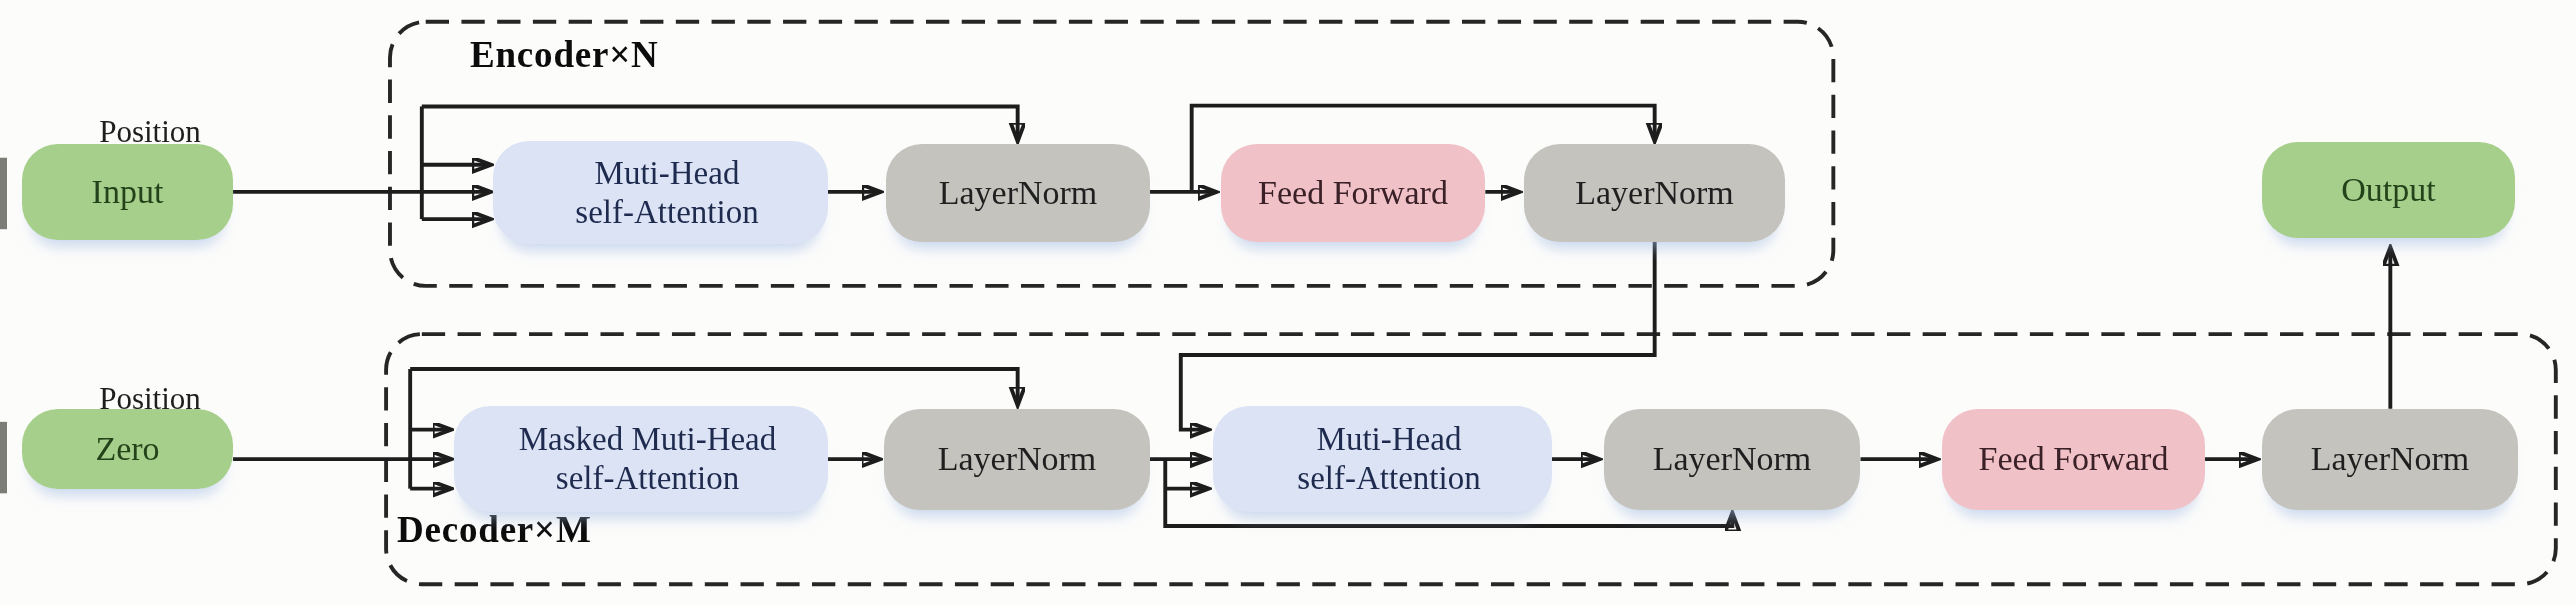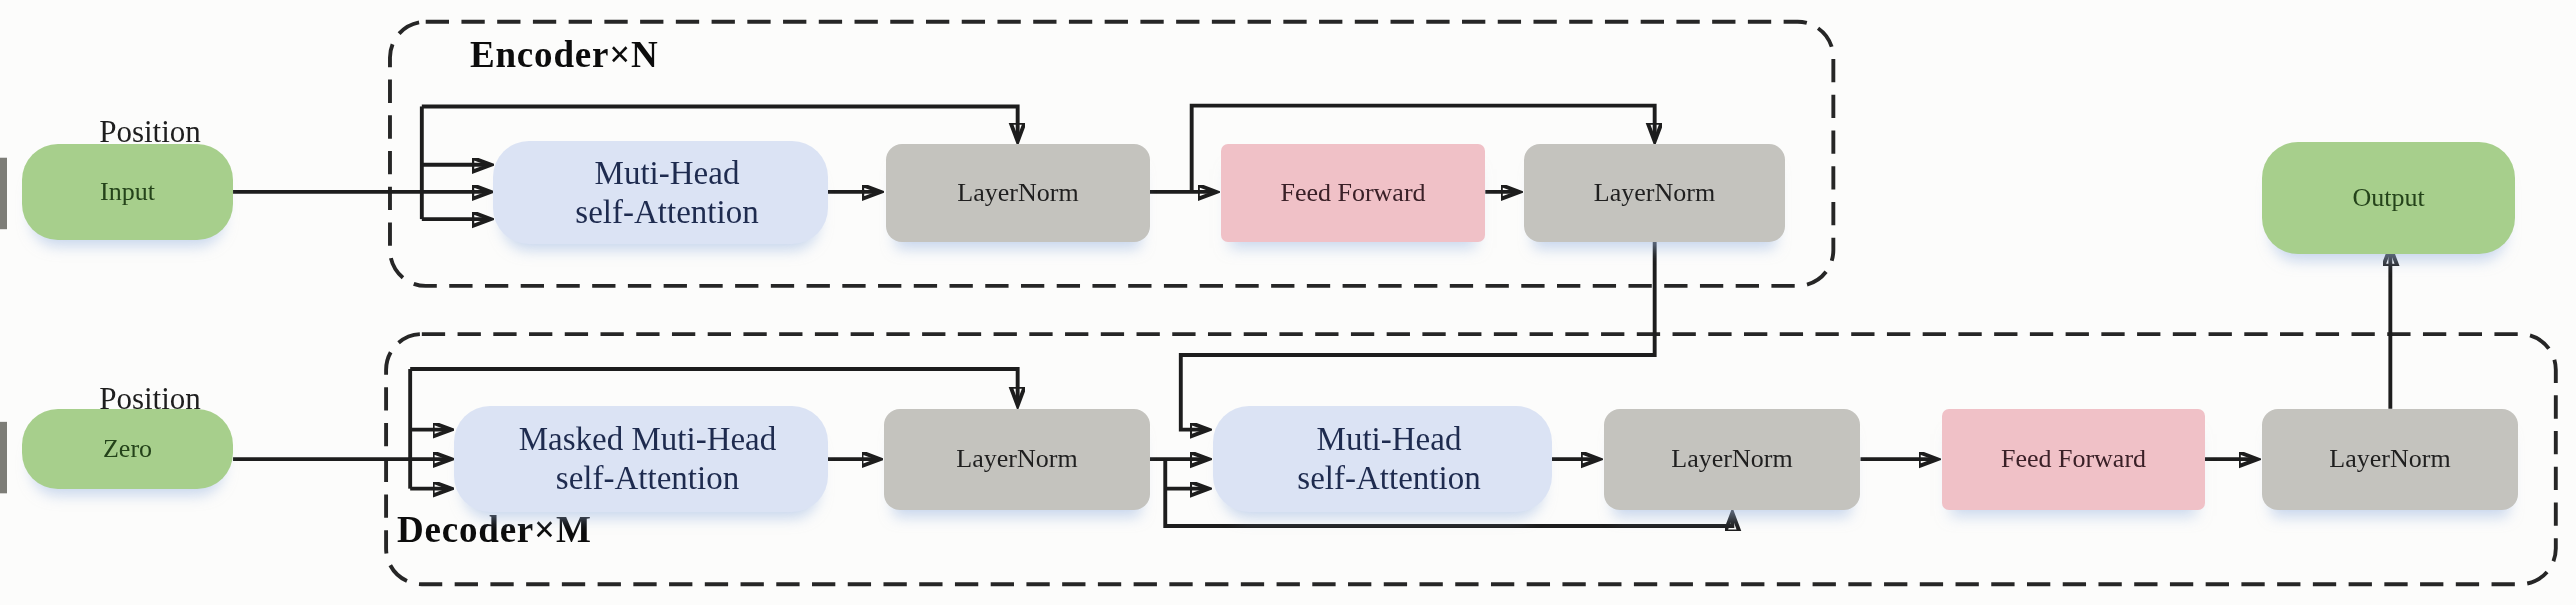--- a/index.html
+++ b/index.html
@@ -11,44 +11,44 @@
     overflow:hidden;
   }
   #wires{position:absolute;left:0;top:0;width:2576px;height:606px;}
   #wires path, #wires rect.frame{fill:none;stroke:var(--line,#1d1d1d);stroke-width:5;}
   #wires rect.frame{stroke-dasharray:30 16;stroke-width:5;stroke:var(--frame,#262626);}
   #wires .edge-artifact{fill:#66665f;stroke:none;opacity:.85;}
   .node{
     position:absolute;
     display:flex;flex-direction:column;align-items:center;justify-content:center;
     border-radius:36px;
-    font-size:26px;line-height:1.18;text-align:center;
+    font-size:34px;line-height:1.18;text-align:center;
     box-shadow:0 15.5px 14px -9.3px rgba(160,185,225,.55);
   }
   .node span{display:block;}
   .node.green{background:var(--green,#a7cf8c);color:var(--green_text,#24431a);}
   .node.blue{background:var(--blue,#dbe3f4);color:var(--blue_text,#1e2b4f);font-size:33px;padding-left:13px;}
-  .node.gray{background:var(--gray,#c4c3be);color:var(--gray_text,#1f1f1f);border-radius:16px;}
-  .node.pink{background:var(--pink,#f0c1c7);color:var(--pink_text,#3a2027);border-radius:7px;}
+  .node.gray{background:var(--gray,#c4c3be);color:var(--gray_text,#1f1f1f);}
+  .node.pink{background:var(--pink,#f0c1c7);color:var(--pink_text,#3a2027);}
   .group-label{
     position:absolute;font-weight:700;font-size:37px;color:var(--label,#0c0c0c);
     white-space:nowrap;letter-spacing:0.8px;
   }
   .pos-enc{
     position:absolute;width:140px;text-align:center;
     font-size:31px;line-height:1.07;color:#1e1e1e;
   }
   
   #n-input    {left:22px;  top:144px; width:211px; height:96px;}
   #n-zero     {left:22px;  top:409px; width:211px; height:80px;}
   #n-enc-attn {left:493px; top:141px; width:322px; height:103px;}
   #n-enc-ln1  {left:886px;top:144px; width:264px; height:98px;}
   #n-enc-ff   {left:1221px;top:144px; width:264px; height:98px;}
   #n-enc-ln2  {left:1524px;top:144px; width:261px; height:98px;}
-  #n-output   {left:2262px;top:142px; width:253px; height:112px;}
+  #n-output   {left:2262px;top:142px; width:253px; height:96px;}
   #n-dec-mattn{left:454px; top:406px; width:361px; height:106px;}
   #n-dec-ln1  {left:884px;top:409px; width:266px; height:101px;}
   #n-dec-xattn{left:1213px;top:406px; width:326px; height:106px;}
   #n-dec-ln2  {left:1604px;top:409px; width:256px; height:101px;}
   #n-dec-ff   {left:1942px;top:409px; width:263px; height:101px;}
   #n-dec-ln3  {left:2262px;top:409px; width:256px; height:101px;}
   #lbl-encoder{left:439px; top:33px;margin-left:31px;}
   #lbl-decoder{left:397px; top:508px;}
   #pe-top     {left:80px; top:115px;}
   #pe-bottom  {left:80px; top:382px;}

